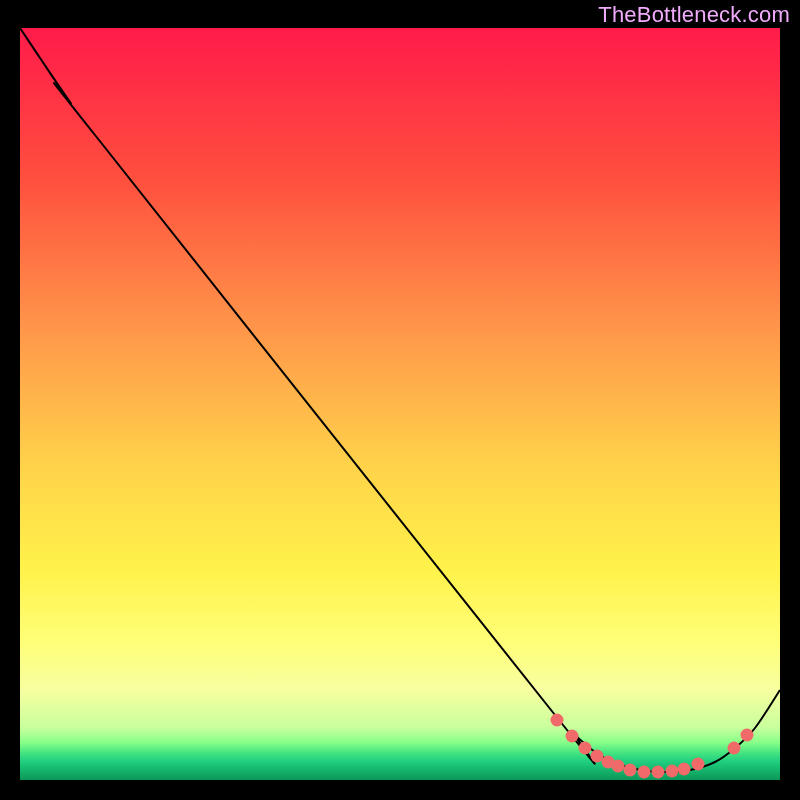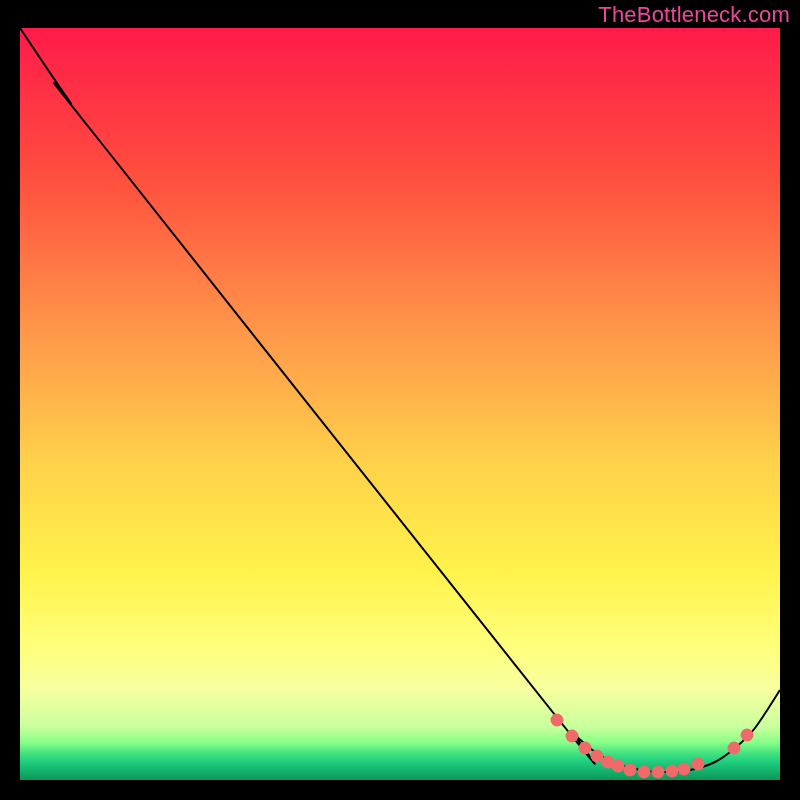--- a/index.html
+++ b/index.html
@@ -13,21 +13,21 @@
   }
   .stage {
     position: relative;
     width: 800px;
     height: 800px;
   }
   .watermark {
     position: absolute;
     top: 2px;
     right: 10px;
-    color: #ec4899;
+    color: #f0abfc;
     font-size: 22px;
     font-weight: 500;
     letter-spacing: 0.2px;
     z-index: 50;
   }
   svg {
     display: block;
     position: absolute;
     top: 0; left: 0;
   }

